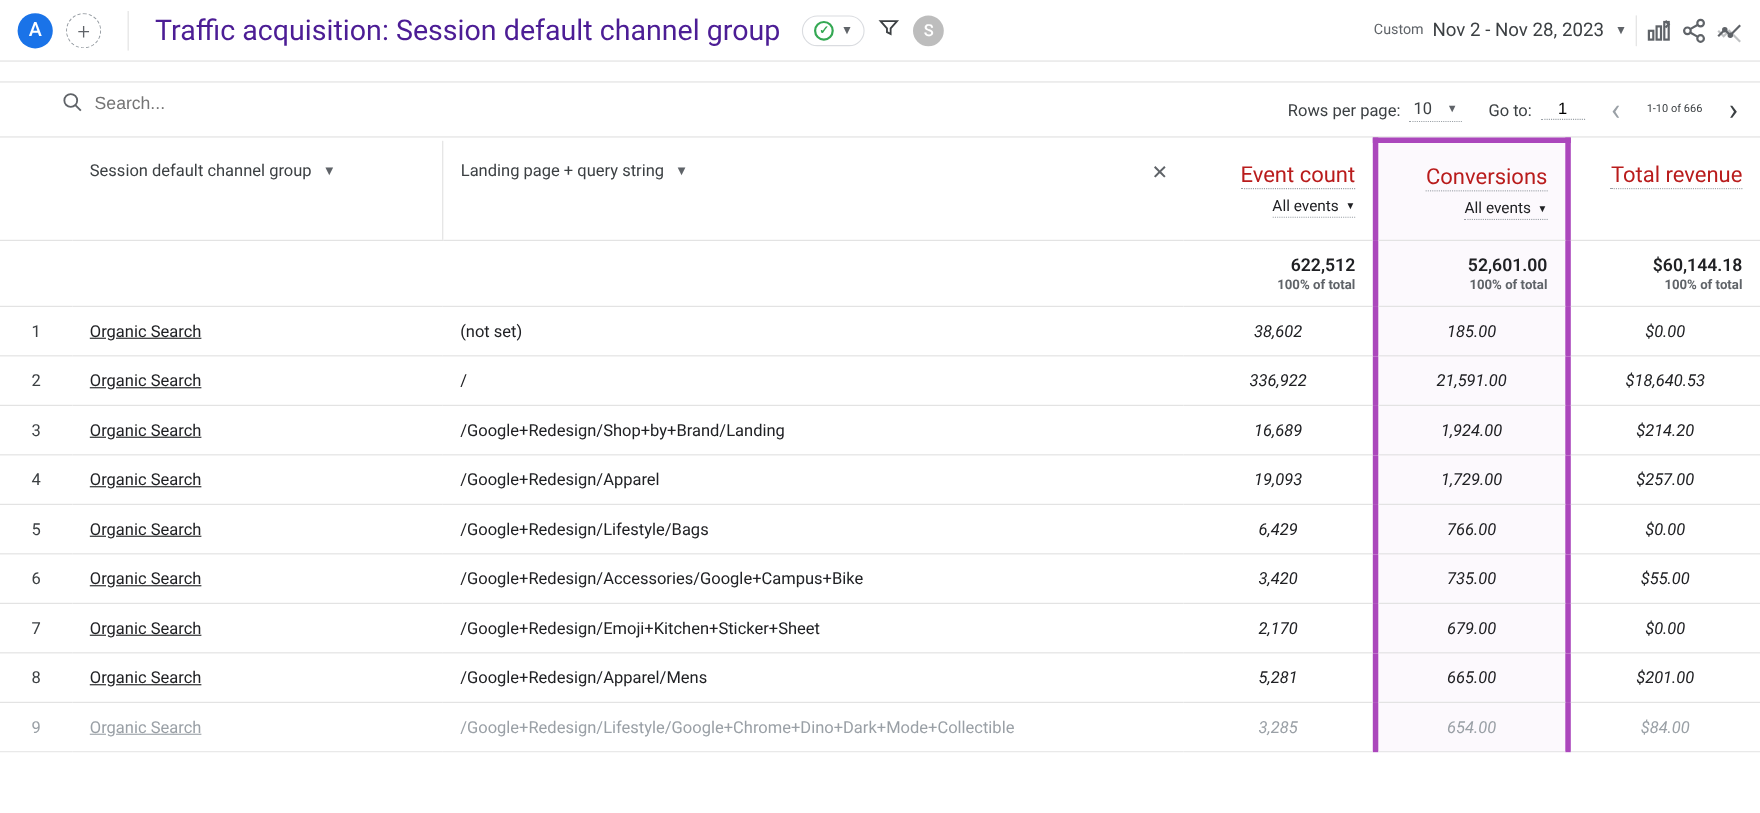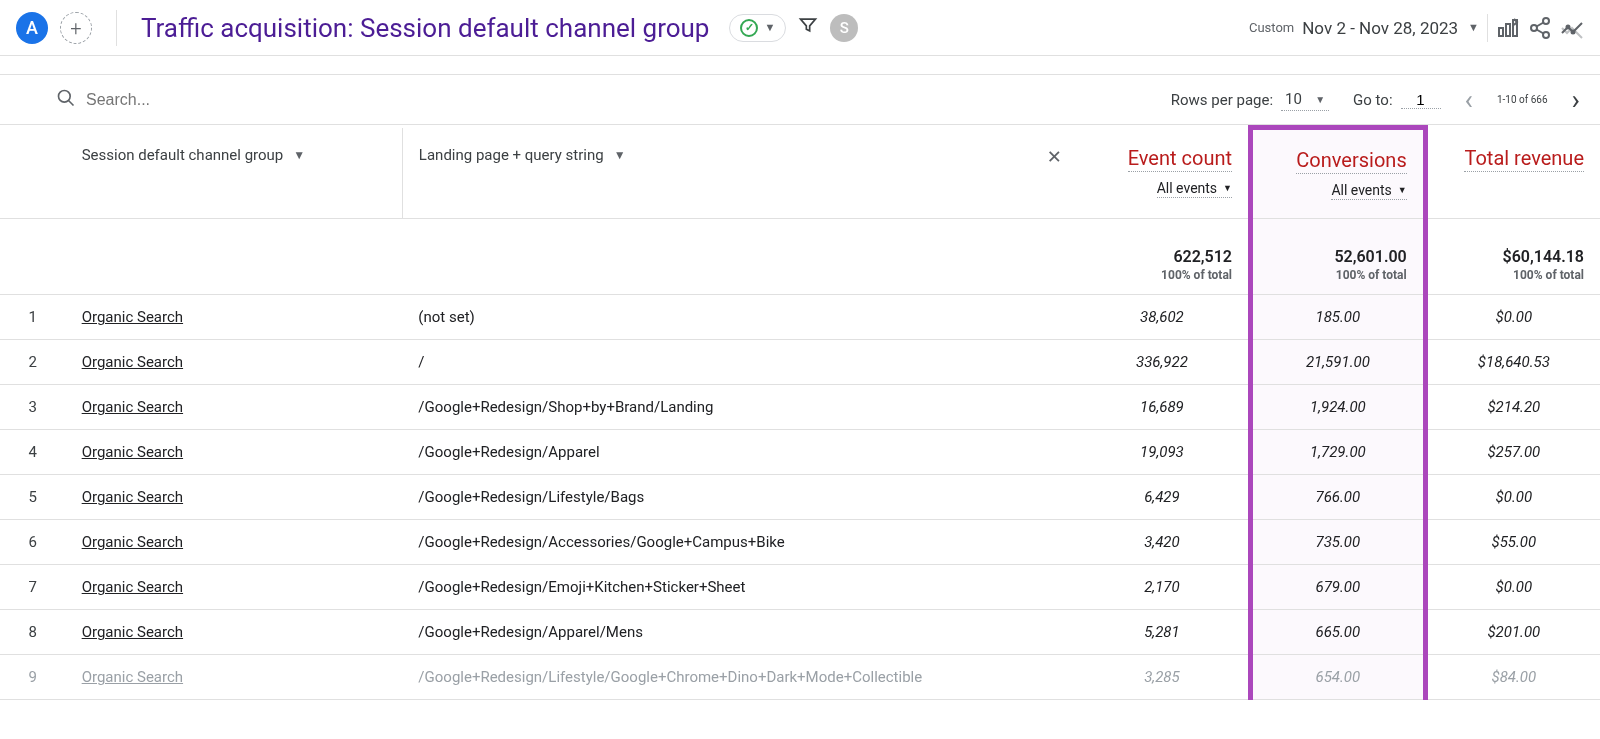--- a/index.html
+++ b/index.html
@@ -53,21 +53,21 @@
   font-size: 15px; font-weight: 500;
 }
 .header-right { margin-left: auto; display: flex; align-items: center; gap: 8px; }
 .custom-label { color: #5f6368; font-size: 13px; }
 .date-picker { display: flex; align-items: center; gap: 10px; cursor: pointer; color: #3c4043; font-size: 17px; }
 .divider-vr { width: 1px; height: 28px; background: #e0e0e0; }
 .icon-btn { cursor: pointer; color: #5f6368; display: flex; align-items: center; }
 .icon-btn svg { width: 24px; height: 24px; }
 
 .controls {
-  display: flex; align-items: center; padding: 8px 20px 8px 56px;
+  display: flex; align-items: flex-start; padding: 8px 20px 8px 56px;
   border-bottom: 1px solid #e0e0e0; gap: 24px;
   min-height: 48px; border-top: 1px solid #e0e0e0; margin-top: 18px;
 }
 .search-wrap { display: flex; align-items: center; gap: 10px; flex: 0 0 420px; }
 .search-icon { color: #5f6368; }
 .search-input {
   border: none; outline: none; font-size: 16px; color: #5f6368;
   width: 300px; background: transparent;
 }
 .controls-right { margin-left: auto; display: flex; align-items: center; gap: 24px; }
@@ -84,21 +84,21 @@
 .col-channel { width: 318px; }
 .col-page { width: 636px; border-left: 1px solid #e0e0e0; position: relative; }
 .col-metric { width: 165px; text-align: right; }
 .dim-select { display: flex; align-items: center; gap: 10px; cursor: pointer; font-size: 15px; color: #3c4043; }
 .dim-select .chev { color: #5f6368; font-size: 12px; }
 .close-x { position: absolute; right: 14px; top: 18px; font-size: 18px; color: #5f6368; cursor: pointer; }
 .metric-head { font-size: 20px; color: #b91c1c; border-bottom: 1px dotted #9aa0a6; display: inline-block; padding-bottom: 1px; }
 .all-events { display: inline-flex; align-items: center; gap: 6px; border-bottom: 1px dotted #9aa0a6; padding-bottom: 1px; margin-top: 8px; cursor: pointer; font-size: 14px; }
 
 .total-row td { border-bottom: 1px solid #e0e0e0; padding: 12px 16px; text-align: right; }
-.total-val { font-size: 16px; font-weight: 600; color: #202124; margin-top: 16px; }
+.total-val { font-size: 16px; font-weight: 600; color: #202124; }
 .total-pct { font-size: 12px; color: #5f6368; margin-top: 2px; font-weight: bold; }
 
 .data-row td { border-bottom: 1px solid #e0e0e0; padding: 13px 16px; font-size: 15px; }
 .data-row td.idx { text-align: center; color: #3c4043; }
 .data-row td.channel { font-weight: 400; color: #202124; text-decoration: underline; }
 .data-row td.page { color: #202124; }
 .data-row td.num { text-align: center; color: #202124; font-style: italic; }
 .data-row.faded td { color: #9aa0a6 !important; }
 .col-conv-cell { background: rgba(171, 71, 188, 0.03); }
 .highlight-border-top { border-top: 5px solid #ab47bc !important; }

